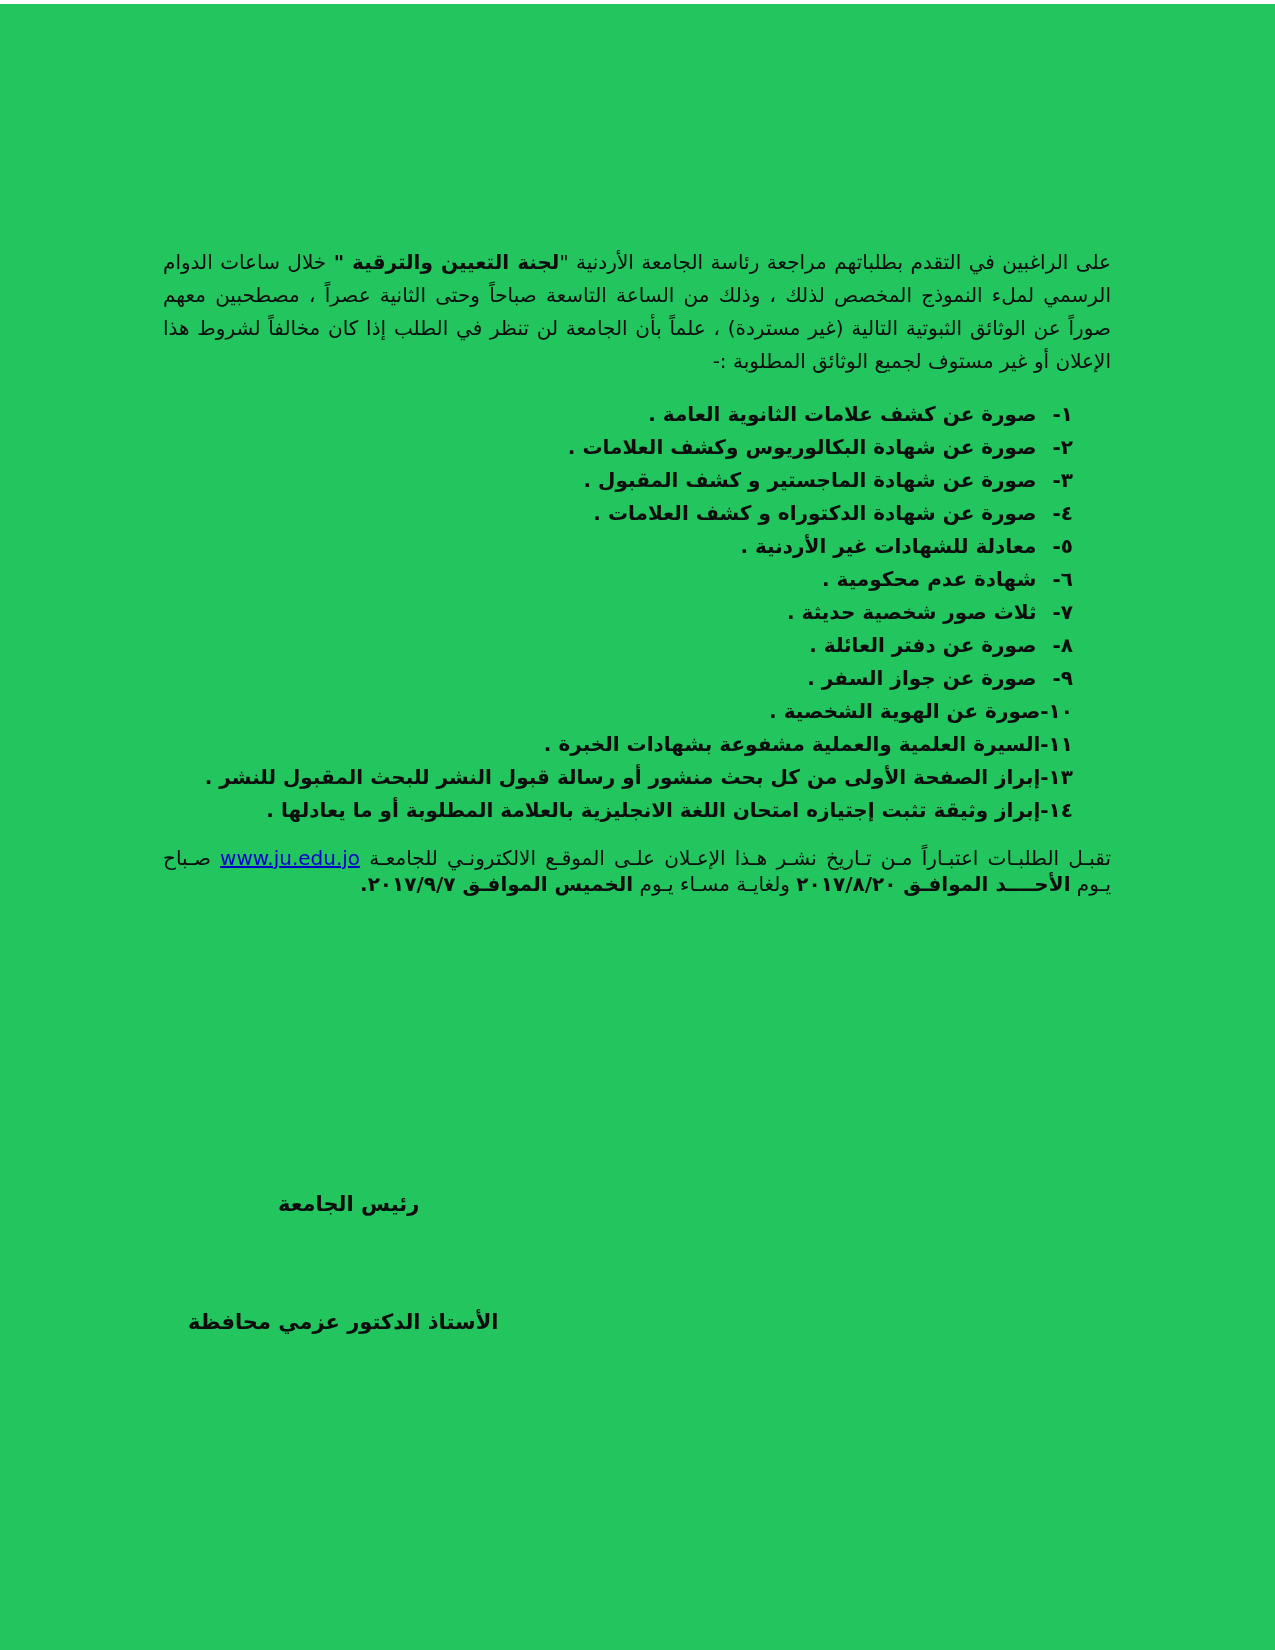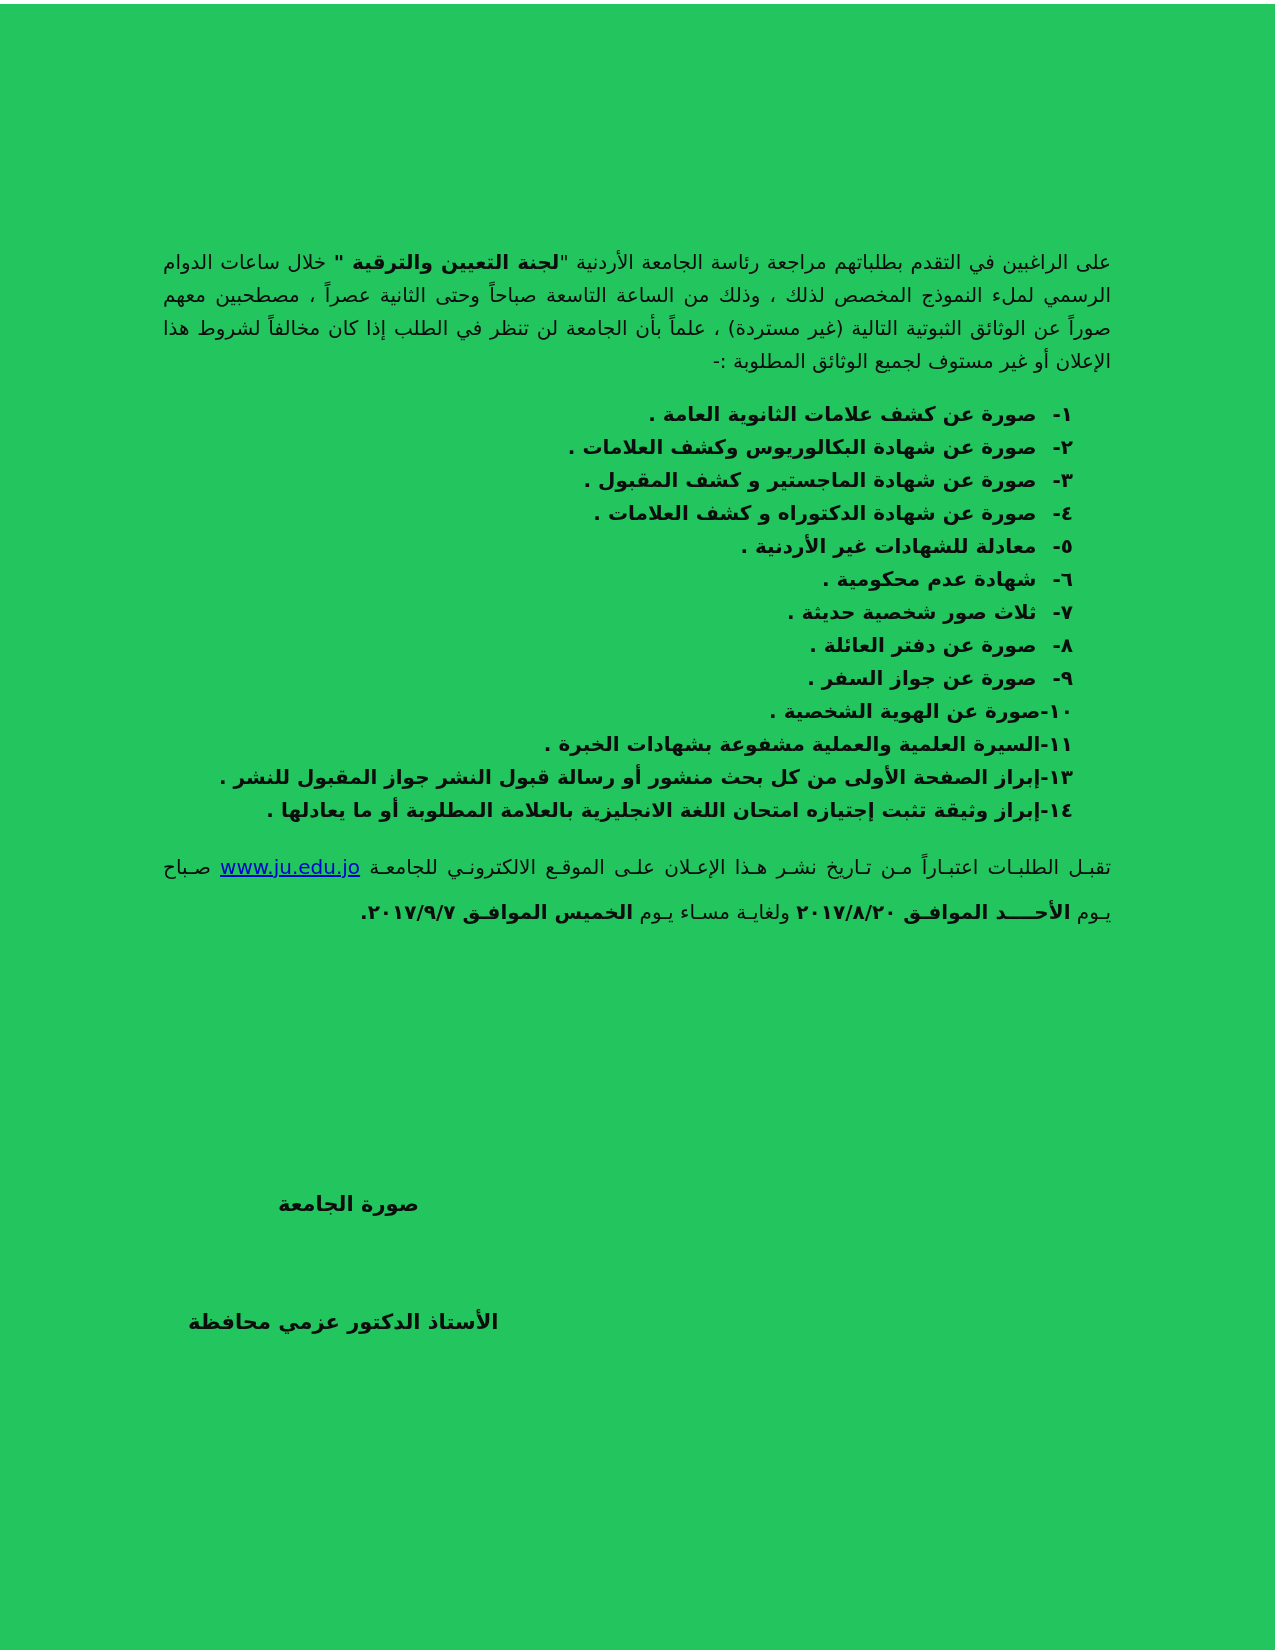--- a/index.html
+++ b/index.html
@@ -34,21 +34,21 @@
     font-weight:bold;
     font-size:20px;
     line-height:33px;
   }
   .doc-list li { white-space:nowrap; }
   
   .doc-list li:nth-child(-n+9) .num { margin-left:16px; }
   .closing {
     margin:18px 0 0 0;
     font-size:20px;
-    line-height:45px;
+    line-height:26px;
     text-align:justify;
   }
   .link {
     text-decoration:underline;
     cursor:pointer;
   }
   .sig-title {
     position:absolute;
     top:1188px;
     left:278px;
@@ -78,22 +78,22 @@
         <li><span class="num">٢-</span><span>صورة عن شهادة البكالوريوس وكشف العلامات .</span></li>
         <li><span class="num">٣-</span><span>صورة عن شهادة الماجستير و كشف المقبول .</span></li>
         <li><span class="num">٤-</span><span>صورة عن شهادة الدكتوراه و كشف العلامات .</span></li>
         <li><span class="num">٥-</span><span>معادلة للشهادات غير الأردنية .</span></li>
         <li><span class="num">٦-</span><span>شهادة عدم محكومية .</span></li>
         <li><span class="num">٧-</span><span>ثلاث صور شخصية حديثة .</span></li>
         <li><span class="num">٨-</span><span>صورة عن دفتر العائلة .</span></li>
         <li><span class="num">٩-</span><span>صورة عن جواز السفر .</span></li>
         <li><span class="num">١٠-</span><span>صورة عن الهوية الشخصية .</span></li>
         <li><span class="num">١١-</span><span>السيرة العلمية والعملية مشفوعة بشهادات الخبرة .</span></li>
-        <li><span class="num">١٣-</span><span>إبراز الصفحة الأولى من كل بحث منشور أو رسالة قبول النشر جواز المقبول للنشر .</span></li>
+        <li><span class="num">١٣-</span><span>إبراز الصفحة الأولى من كل بحث منشور أو رسالة قبول النشر للبحث المقبول للنشر .</span></li>
         <li><span class="num">١٤-</span><span>إبراز وثيقة تثبت إجتيازه امتحان اللغة الانجليزية بالعلامة المطلوبة أو ما يعادلها .</span></li>
       </ol>
 
     <p class="closing"><span>تقبـل الطلبـات اعتبـاراً مـن تـاريخ نشـر هـذا الإعـلان علـى الموقـع الالكترونـي للجامعـة </span><a class="link" style="color: rgb(0, 0, 204);">www.ju.edu.jo</a><span> صـباح يـوم </span><span class="bold">الأحــــد الموافـق ٢٠١٧/٨/٢٠</span><span> ولغايـة مسـاء يـوم </span><span class="bold">الخميس الموافـق ٢٠١٧/٩/٧.</span></p>
   </div>
 
-  <div class="sig-title">صورة الجامعة</div>
+  <div class="sig-title">رئيس الجامعة</div>
   <div class="sig-name">الأستاذ الدكتور عزمي محافظة</div>
 </div>
 
 </body></html>

